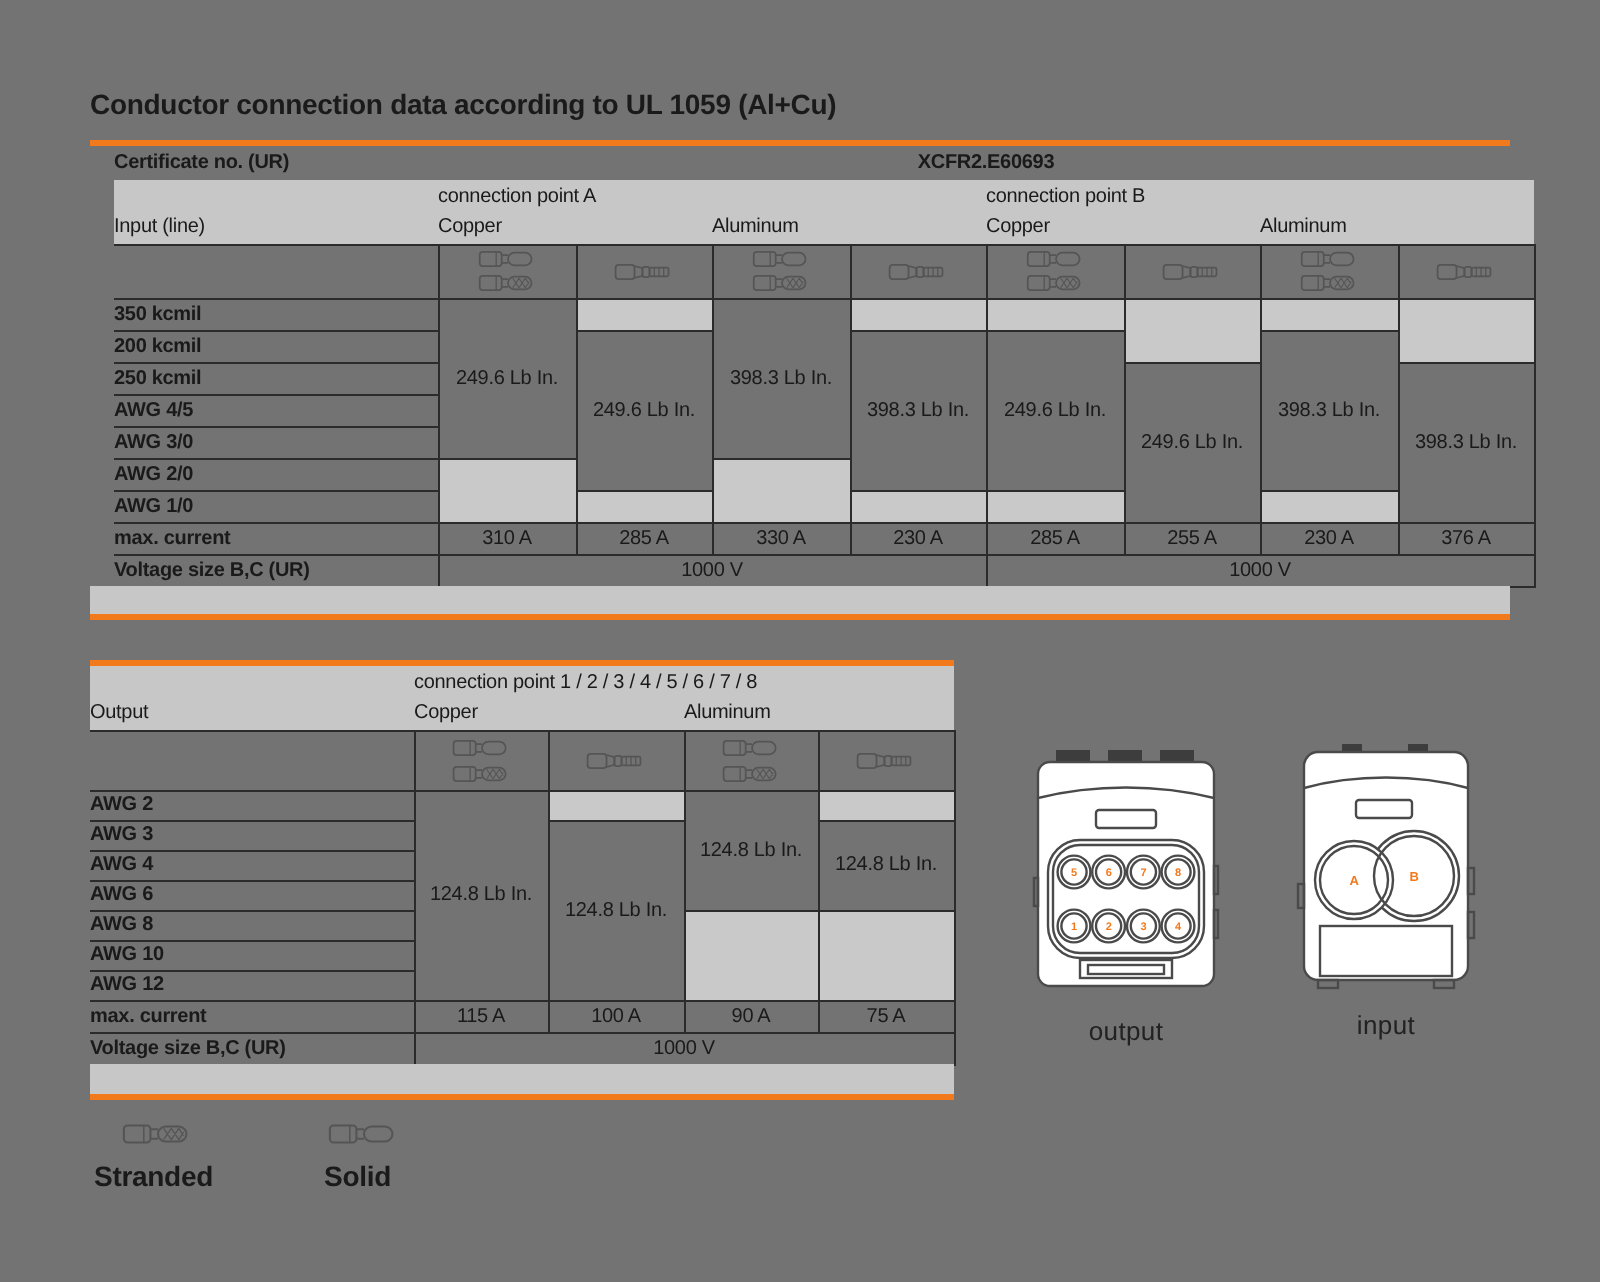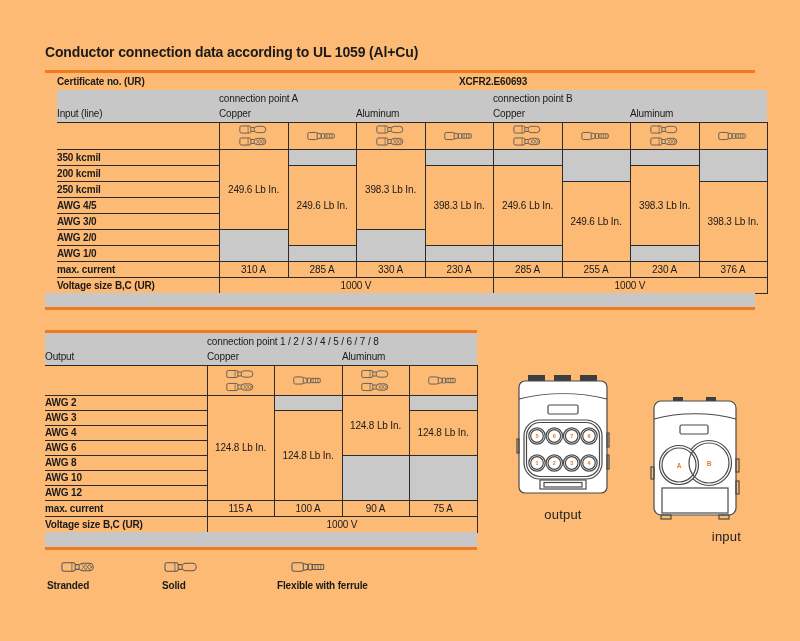--- a/index.html
+++ b/index.html
@@ -4,21 +4,21 @@
 <style>
   :root{
     --accent:#F3791D;
     --gray:#C7C7C7;
     --line:#2B2B2B;
     --ink:#1A1A1A;
   }
   *{box-sizing:border-box;}
   html,body{margin:0;padding:0;background:#fff;}
   body{font-family:"Liberation Sans","DejaVu Sans",sans-serif;color:var(--ink);}
-  #page{position:relative;width:800px;height:641px;background:#fdba74;overflow:hidden;letter-spacing:-0.15px;}
+  #page{position:relative;width:800px;height:641px;background:#737373;overflow:hidden;letter-spacing:-0.15px;}
 
   .title{position:absolute;left:45px;top:44px;font-size:14px;font-weight:bold;}
 
   .rule{position:absolute;height:3px;background:var(--accent);}
   .band{position:absolute;height:14px;background:var(--gray);}
 
   table.t{border-collapse:collapse;table-layout:fixed;font-size:10px;position:absolute;}
   table.t td{padding:0 0 0 0;overflow:hidden;white-space:nowrap;}
   td.lbl{font-weight:bold;padding-left:5px;border-bottom:1px solid var(--line);margin-top:35px;}
   td.plain{border-bottom:1px solid var(--line);}
@@ -26,21 +26,21 @@
   td.hdrl{background:var(--gray);font-weight:normal;padding-left:5px;text-align:left;}
   td.hb{border-bottom:1px solid var(--line);}
   td.cert{font-weight:bold;text-align:center;}
   td.certl{font-weight:bold;padding-left:5px;}
   td.c{border-left:1px solid var(--line);border-bottom:1px solid var(--line);text-align:center;vertical-align:middle;}
   td.g{background:#C9C9C9;}
   td.e{border-right:1px solid var(--line);}
   .iconpair{display:flex;flex-direction:column;align-items:center;justify-content:center;gap:1px;}
   .cicon{display:block;}
 
-  .legend-item{position:absolute;font-size:10px;font-weight:bold;}
+  .legend-item{position:absolute;font-size:14px;font-weight:bold;}
   .legend-item .licon{display:block;margin:0 0 6px 14px;}
 
   .device{position:absolute;width:100px;text-align:center;}
   .device-label{font-size:13px;color:#222;letter-spacing:0.2px;margin-top:2px;}
   .dev-stroke{stroke:#4A4A4A;fill:none;stroke-width:1.2;}
   .dev-fillw{fill:#fff;}
   .term-num{fill:var(--accent);font-size:5.5px;font-weight:bold;text-anchor:middle;font-family:"Liberation Sans",sans-serif;}
   .term-letter{fill:var(--accent);font-size:6.5px;font-weight:bold;text-anchor:middle;font-family:"Liberation Sans",sans-serif;}
 </style>
 </head>
@@ -369,21 +369,21 @@
       <text class="term-num" x="72" y="90">4</text>
       <rect class="dev-stroke" x="23" y="105" width="46" height="9"></rect>
       <rect class="dev-stroke" x="27" y="107.5" width="38" height="4.5"></rect>
       <rect class="dev-stroke" x="90" y="58" width="2" height="14"></rect>
       <rect class="dev-stroke" x="90" y="80" width="2" height="14"></rect>
       <rect class="dev-stroke" x="0" y="64" width="2" height="14"></rect>
     </svg>
     <div class="device-label">output</div>
   </div>
 
-  <div class="device" style="left:645px;top:397px;width:96px;text-align:right;">
+  <div class="device" style="left:645px;top:372px;width:96px;">
     <svg width="92" height="126" viewBox="0 0 92 126">
       <rect x="24" y="0" width="10" height="5" fill="#3D3D3D"></rect>
       <rect x="57" y="0" width="10" height="5" fill="#3D3D3D"></rect>
       <rect class="dev-stroke dev-fillw" x="5" y="4" width="82" height="114" rx="7"></rect>
       <path class="dev-stroke" d="M5,22 C30,15 62,15 87,22"></path>
       <rect class="dev-stroke" x="31" y="28" width="28" height="9" rx="1.5"></rect>
       <circle class="dev-stroke dev-fillw" cx="60" cy="66" r="22.5"></circle>
       <circle class="dev-stroke dev-fillw" cx="30" cy="68" r="19.5"></circle>
       <circle class="dev-stroke" cx="60" cy="66" r="20"></circle>
       <circle class="dev-stroke" cx="30" cy="68" r="17"></circle>
@@ -404,20 +404,14 @@
         <use href="#ic-stranded"></use>
       </svg>
     <span>Stranded</span>
   </div>
   <div class="legend-item" style="left:162px;top:560px;">
     <svg class="licon" style="margin-left:2px" width="36" height="14" viewBox="0 0 38 14">
         <use href="#ic-solid"></use>
       </svg>
     <span>Solid</span>
   </div>
-  <div class="legend-item" style="left:277px;top:560px;">
-    <svg class="licon" width="36" height="14" viewBox="0 0 38 14">
-        <use href="#ic-ferrule"></use>
-      </svg>
-    <span>Flexible with ferrule</span>
-  </div>
 
 </div>
 
 </body></html>

